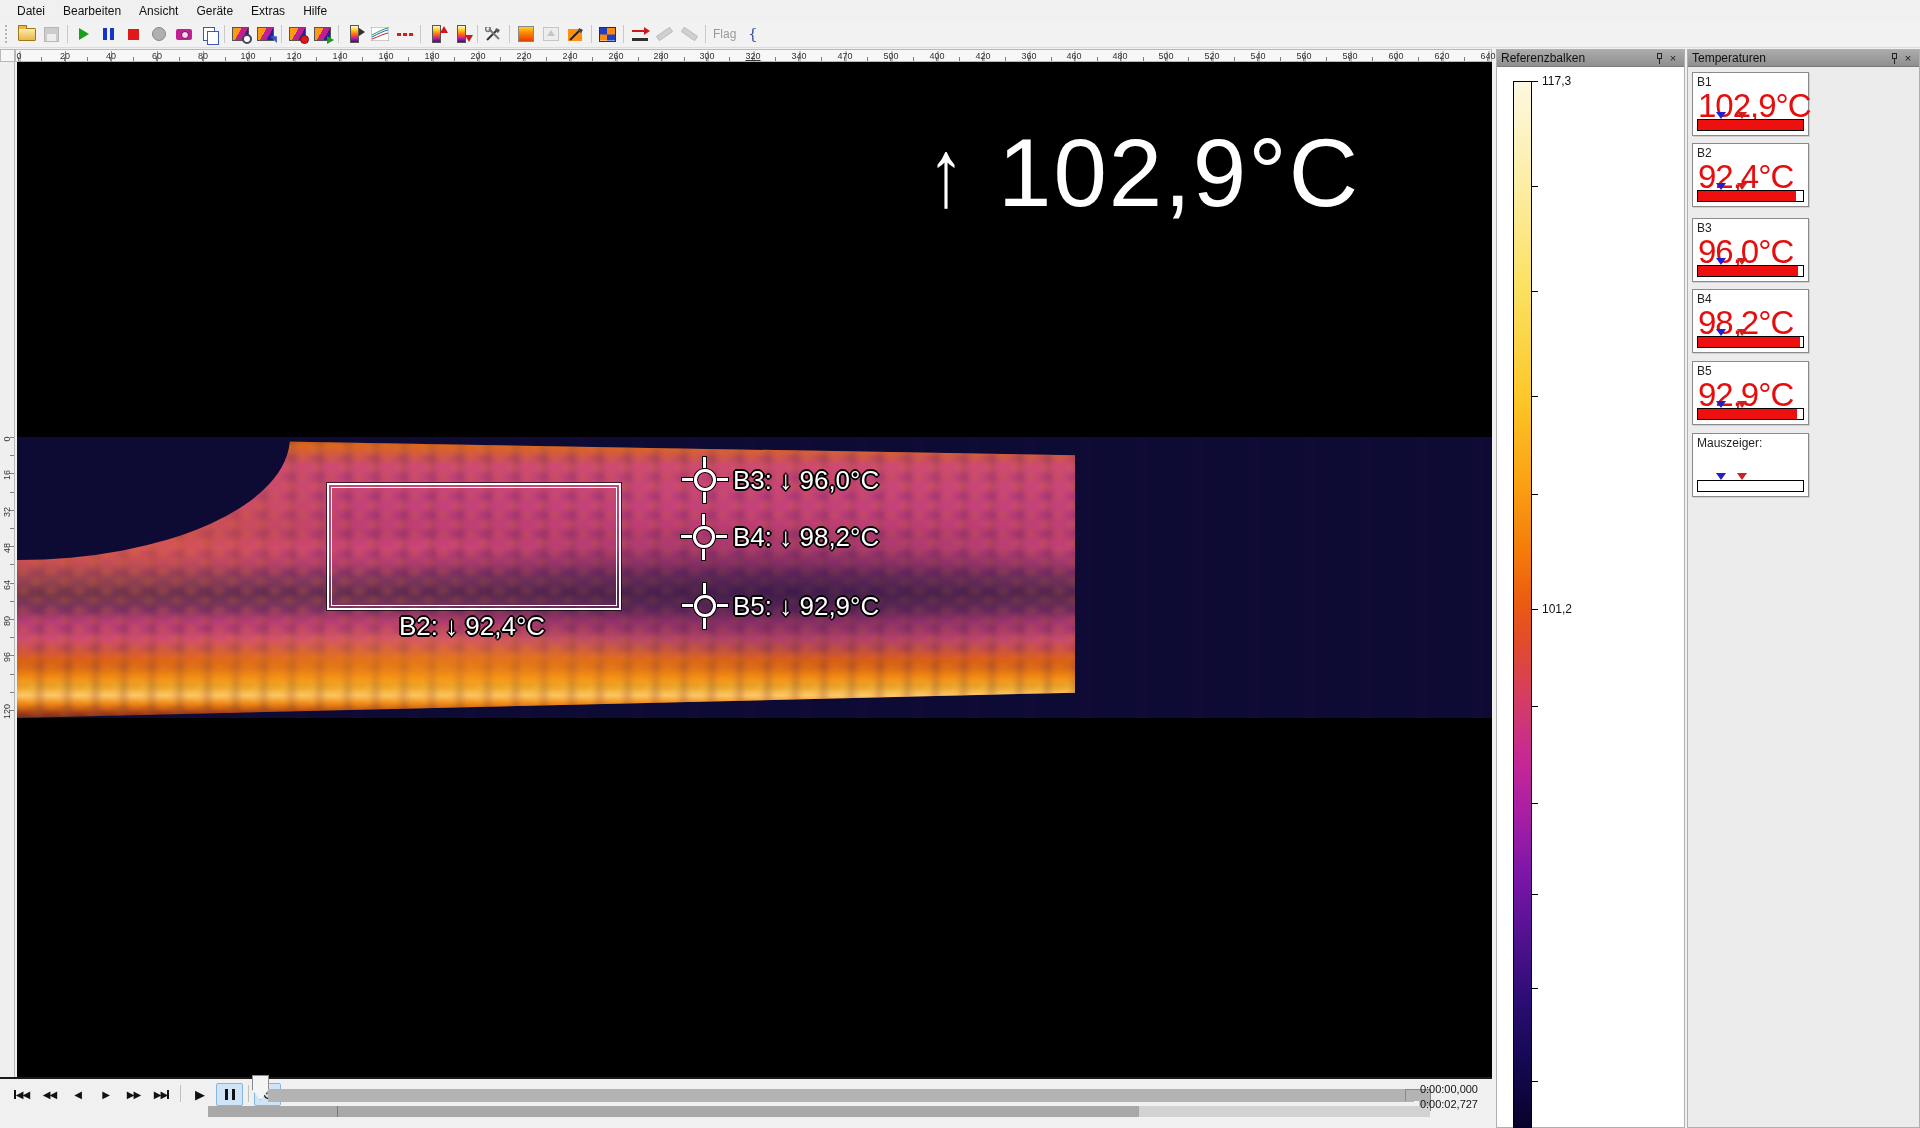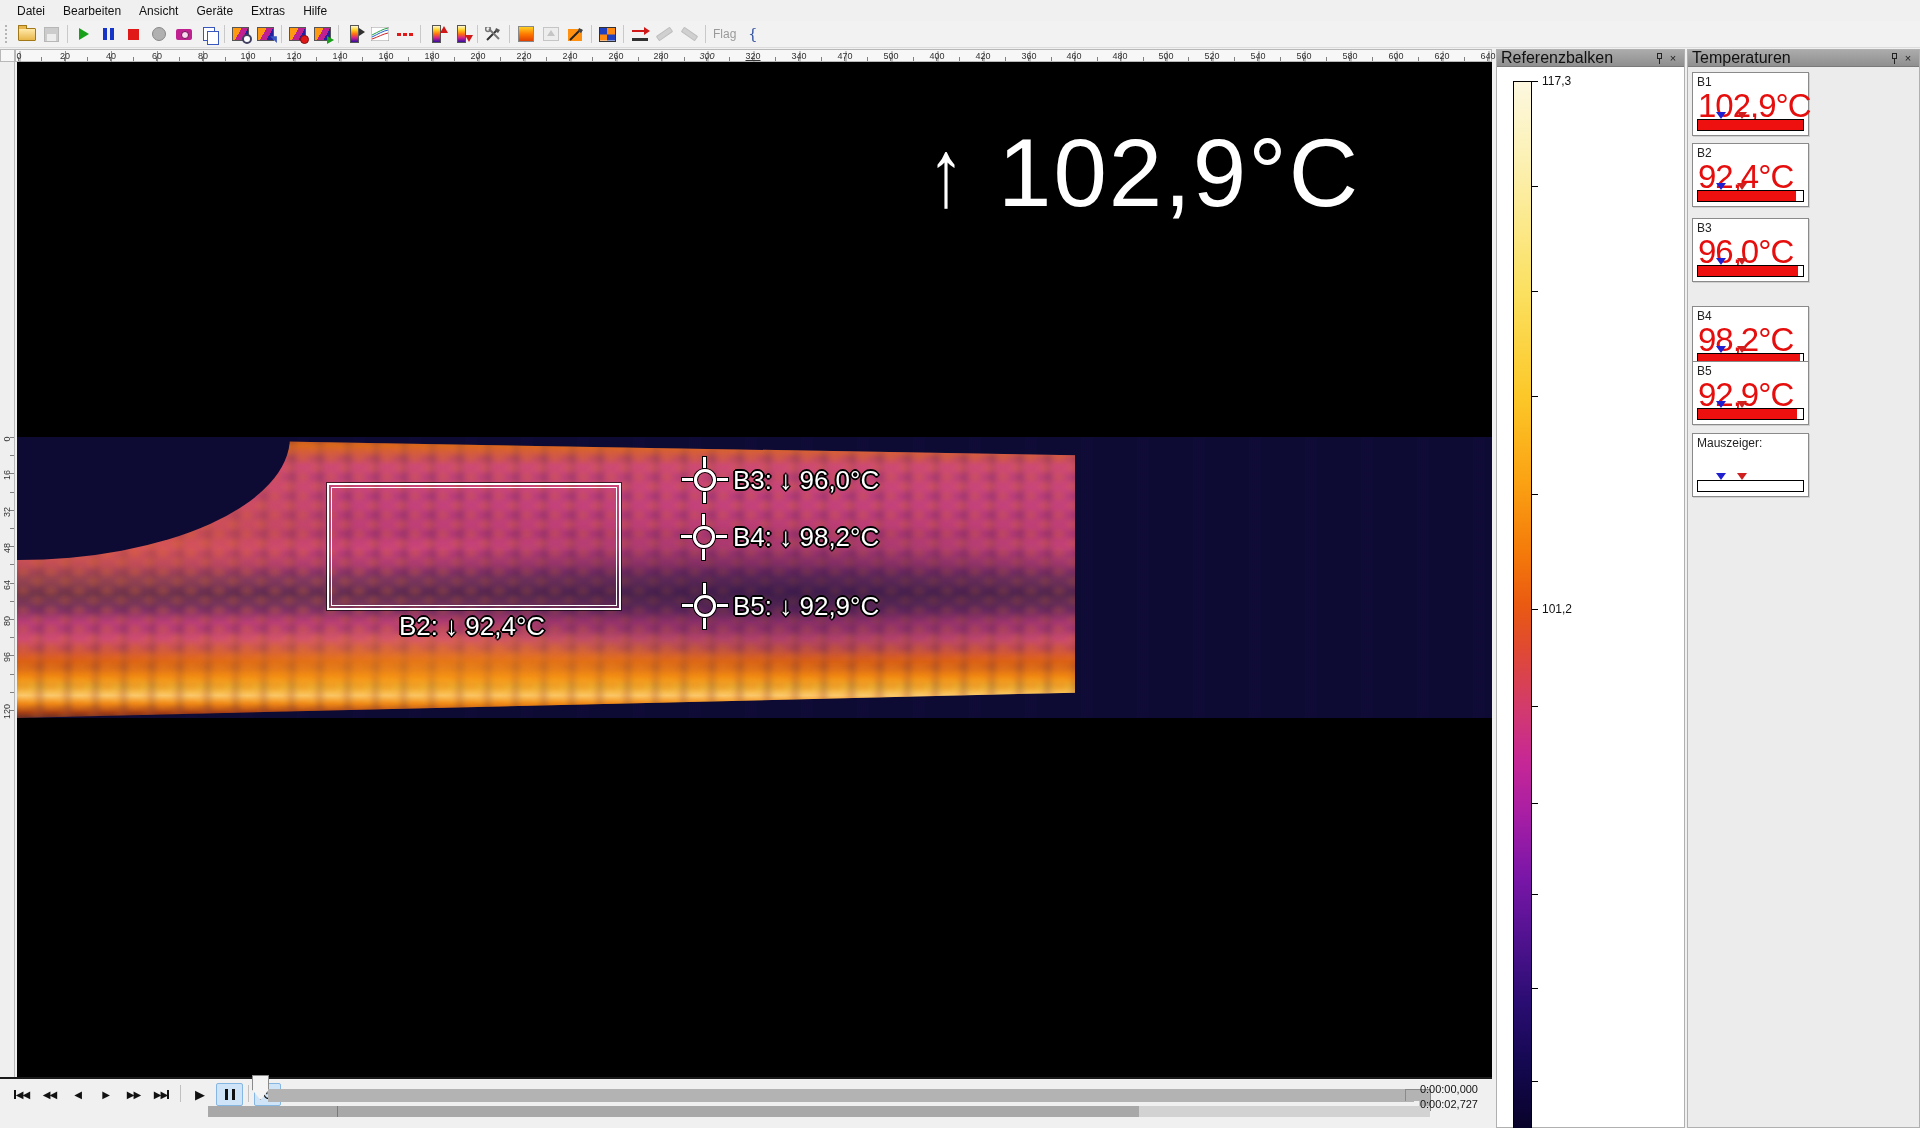--- a/index.html
+++ b/index.html
@@ -96,21 +96,21 @@
   .xmark{position:absolute;width:22px;height:22px;transform:translate(-50%,-50%);}
   .xmark .c{position:absolute;inset:0;border:3px solid #fff;border-radius:50%;box-sizing:border-box;box-shadow:0 0 0 1px #000,inset 0 0 0 1px #000;}
   .xmark .a{position:absolute;background:#fff;box-shadow:0 0 0 1px #000;}
   .xmark .n{left:9px;top:-12px;width:3px;height:11px;}
   .xmark .s{left:9px;bottom:-12px;width:3px;height:11px;}
   .xmark .w{top:9px;left:-12px;height:3px;width:11px;}
   .xmark .e{top:9px;right:-12px;height:3px;width:11px;}
   
   .panel{position:absolute;top:49px;bottom:0;background:#ececec;border:1px solid #b0b0b0;box-sizing:border-box;}
   .phead{height:17px;background:linear-gradient(#ababab,#8f8f8f);border-bottom:1px solid #7a7a7a;display:flex;align-items:center;padding:0 4px;box-sizing:border-box;}
-  .ptitle{flex:1;font-size:16px;color:#111;}
+  .ptitle{flex:1;font-size:12px;color:#111;}
   .pbtn{width:14px;height:13px;display:flex;align-items:center;justify-content:center;font-size:11px;color:#222;line-height:12px;}
   .pin{width:7px;height:11px;position:relative;}
   .pin:before{content:"";position:absolute;left:1px;top:0;width:5px;height:6px;border:1px solid #222;box-sizing:border-box;}
   .pin:after{content:"";position:absolute;left:3px;top:6px;width:1px;height:5px;background:#222;}
   .refpanel{left:1496px;width:189px;background:#fff;}
   .refbody{position:absolute;inset:17px 0 0 0;background:#fff;}
   .colorbar{position:absolute;left:16px;top:14px;width:19px;height:1048px;border:1px solid #000;box-sizing:border-box;
     background:linear-gradient(to bottom,
       #fdf8e0 0%,#fcf0b0 8%,#fbe060 20%,#fcc829 30%,#fba313 38%,
       #f47a0a 45%,#ea5a12 50%,#e04a30 54%,#d23a6e 60%,#c62796 65%,
@@ -302,21 +302,21 @@
       <span class="hrl" style="left: 232px;"><i></i><b>100</b></span>
       <span class="hrl" style="left: 278px;"><i></i><b>120</b></span>
       <span class="hrl" style="left: 324px;"><i></i><b>140</b></span>
       <span class="hrl" style="left: 370px;"><i></i><b>160</b></span>
       <span class="hrl" style="left: 416px;"><i></i><b>180</b></span>
       <span class="hrl" style="left: 462px;"><i></i><b>200</b></span>
       <span class="hrl" style="left: 508px;"><i></i><b>220</b></span>
       <span class="hrl" style="left: 554px;"><i></i><b>240</b></span>
       <span class="hrl" style="left: 600px;"><i></i><b>260</b></span>
       <span class="hrl" style="left: 645px;"><i></i><b>280</b></span>
-      <span class="hrl" style="left: 691px; font-style: italic;"><i></i><b>300</b></span>
+      <span class="hrl" style="left: 691px;"><i></i><b>300</b></span>
       <span class="hrl" style="left: 737px; text-decoration: underline;"><i></i><b>320</b></span>
       <span class="hrl" style="left: 783px;"><i></i><b>340</b></span>
       <span class="hrl" style="left: 829px;"><i></i><b>470</b></span>
       <span class="hrl" style="left: 875px;"><i></i><b>500</b></span>
       <span class="hrl" style="left: 921px;"><i></i><b>400</b></span>
       <span class="hrl" style="left: 967px;"><i></i><b>420</b></span>
       <span class="hrl" style="left: 1013px;"><i></i><b>360</b></span>
       <span class="hrl" style="left: 1058px;"><i></i><b>460</b></span>
       <span class="hrl" style="left: 1104px;"><i></i><b>480</b></span>
       <span class="hrl" style="left: 1150px;"><i></i><b>500</b></span>
@@ -496,21 +496,21 @@
           <div class="probe-value">96,0°C</div>
           <div class="probe-bar">
             <div class="fill" style="width: 95%;"></div>
           </div>
           <div class="tri-wrap">
             <span class="tri blue" style="left: 22%;"></span>
             <span class="tri red" style="left: 42%;"></span>
           </div>
         </div>
 
-        <div class="probe" style="top: 239px; padding-left: 24px;">
+        <div class="probe" style="top: 222px; padding-left: 24px;">
           <div class="probe-id">B4</div>
           <div class="probe-value">98,2°C</div>
           <div class="probe-bar">
             <div class="fill" style="width: 97%;"></div>
           </div>
           <div class="tri-wrap">
             <span class="tri blue" style="left: 22%;"></span>
             <span class="tri red" style="left: 42%;"></span>
           </div>
         </div>

